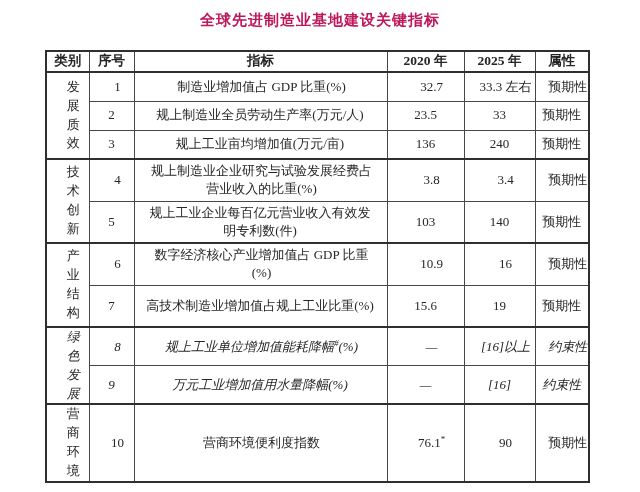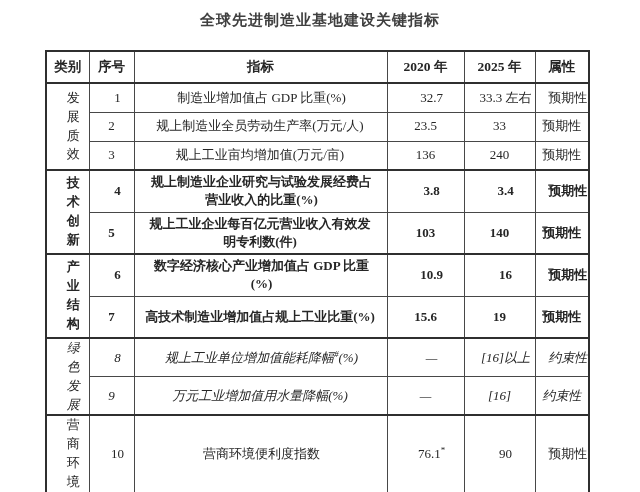--- a/index.html
+++ b/index.html
@@ -14,21 +14,21 @@
     font-family: "Liberation Serif", "DejaVu Serif", serif;
     color: #262626;
   }
   .doc-title {
     text-align: center;
     padding-top: 11px;
     font-family: "Liberation Sans", "DejaVu Sans", sans-serif;
     font-weight: bold;
     font-size: 15px;
     letter-spacing: 1px;
-    color: #404040;
+    color: #be185d;
   }
   table.indicator-table {
     border-collapse: collapse;
     table-layout: fixed;
     width: 543px;
     margin: 20px 0 0 45px;
     border: 2px solid #2f2f2f;
   }
   .indicator-table td {
     border: 1px solid #474747;
@@ -54,23 +54,23 @@
     text-align: center;
     padding: 2px 10px 2px 9px;
   }
   span.cat {
     display: inline-block;
     width: 2em;
     word-break: break-all;
     line-height: 1.45;
     letter-spacing: 1px;
   }
-  .h-head { height: 32px; }
+  .h-head { height: 21px; }
   .h-s   { height: 29px; }  
-  .h-d   { height: 42px; font-weight: bold; }  
+  .h-d   { height: 42px; }  
   .h-m   { height: 32px; font-style: italic; }  
   .h-l   { height: 41px; }  
   sup.mark {
     font-size: 9px;
     line-height: 0;
   }
 </style>
 </head>
 <body>
 

